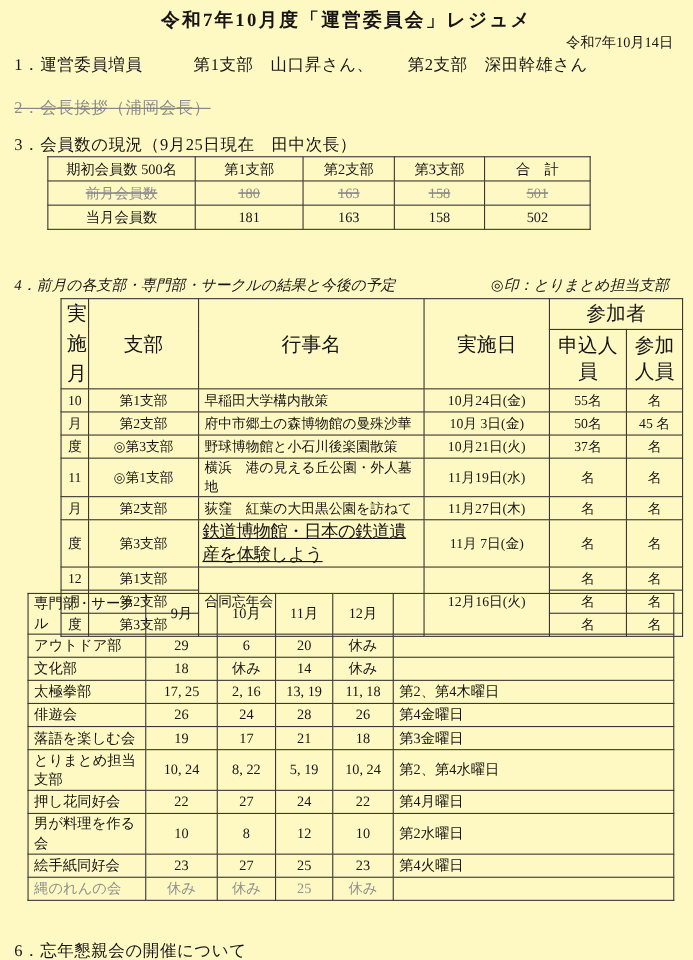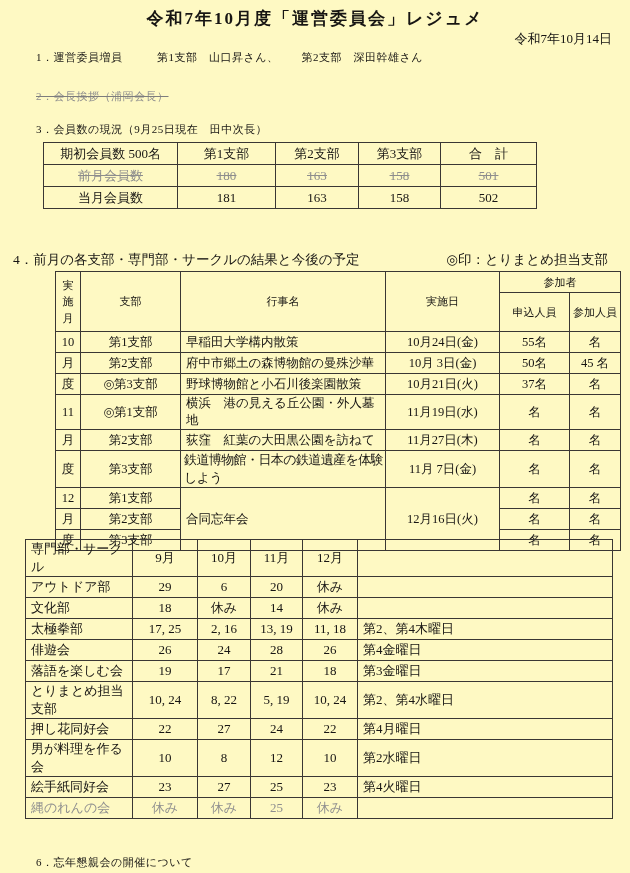--- a/index.html
+++ b/index.html
@@ -1,40 +1,40 @@
 <!DOCTYPE html>
 <html><head>
 <meta charset="utf-8">
 <style>
   html,body{margin:0;padding:0;background:#e9e9e7;}
   .page{position:relative;width:630px;height:873px;margin:0 auto;background:#fef9c3;
         font-family:"Liberation Serif","DejaVu Serif",serif;color:#171513;overflow:hidden;}
   .title{position:absolute;top:7px;left:0;right:0;text-align:center;
          font-size:17px;font-weight:700;letter-spacing:2px;}
   .docdate{position:absolute;top:30px;right:18px;font-size:13px;}
-  .item{position:absolute;left:13px;font-size:11px;letter-spacing:.5px;margin-left:23px;}
+  .item{position:absolute;left:13px;font-size:15px;letter-spacing:.5px;}
   .i1{top:50px}.i2{top:89px}.i3{top:122px}.i5{top:820px}.i6{top:855px}
   .struck{color:#8d8d8d !important;text-decoration:line-through;text-decoration-color:#7d7d7d;}
   .sec4{position:absolute;top:251px;left:13px;right:22px;display:flex;
-        justify-content:space-between;font-size:13.5px;}
+        justify-content:space-between;font-size:13.5px;font-style:italic;}
   table{border-collapse:collapse;table-layout:fixed;position:absolute;border:1.5px solid #262422;}
   td,th{border:1px solid #3a3734;text-align:center;padding:0 2px;font-weight:400;overflow:hidden;
         font-size:13px;}
   
   .t1{top:142px;left:43px;width:493px;}
   .t1 td,.t1 th{height:21px;}
   .t1 tr.struck td{color:#8d8d8d;text-decoration:line-through;margin-top:16px;}
   
   .t2{top:271px;left:55px;width:565px;}
   .t2 td{height:20px;font-size:12.5px;}
-  .t2 th{font-size:11px;}
+  .t2 th{font-size:18px;}
   .t2 .hr1 th{height:20px;}
   .t2 .hr2 th{height:38px;}
   .t2 .ev{text-align:left;padding-left:5px;}
-  .t2 .tight{font-size:13px;letter-spacing:-.6px;padding-left:3px;}
+  .t2 .tight{font-size:16px;letter-spacing:-.6px;padding-left:3px;text-decoration:underline;}
   .t2 tr.gsep td{border-top:1.5px solid #262422;}
   .vert{display:inline-block;width:14px;word-break:break-all;line-height:1.5;text-align:center;}
   
   .t3{top:539px;left:25px;width:587px;}
   .t3 td,.t3 th{height:20px;}
   .t3 .nm,.t3 .note{text-align:left;padding-left:5px;margin-top:40px;}
   .t3 tr.faded td{color:#8f8f8f;}
 </style>
 </head>
 <body>

